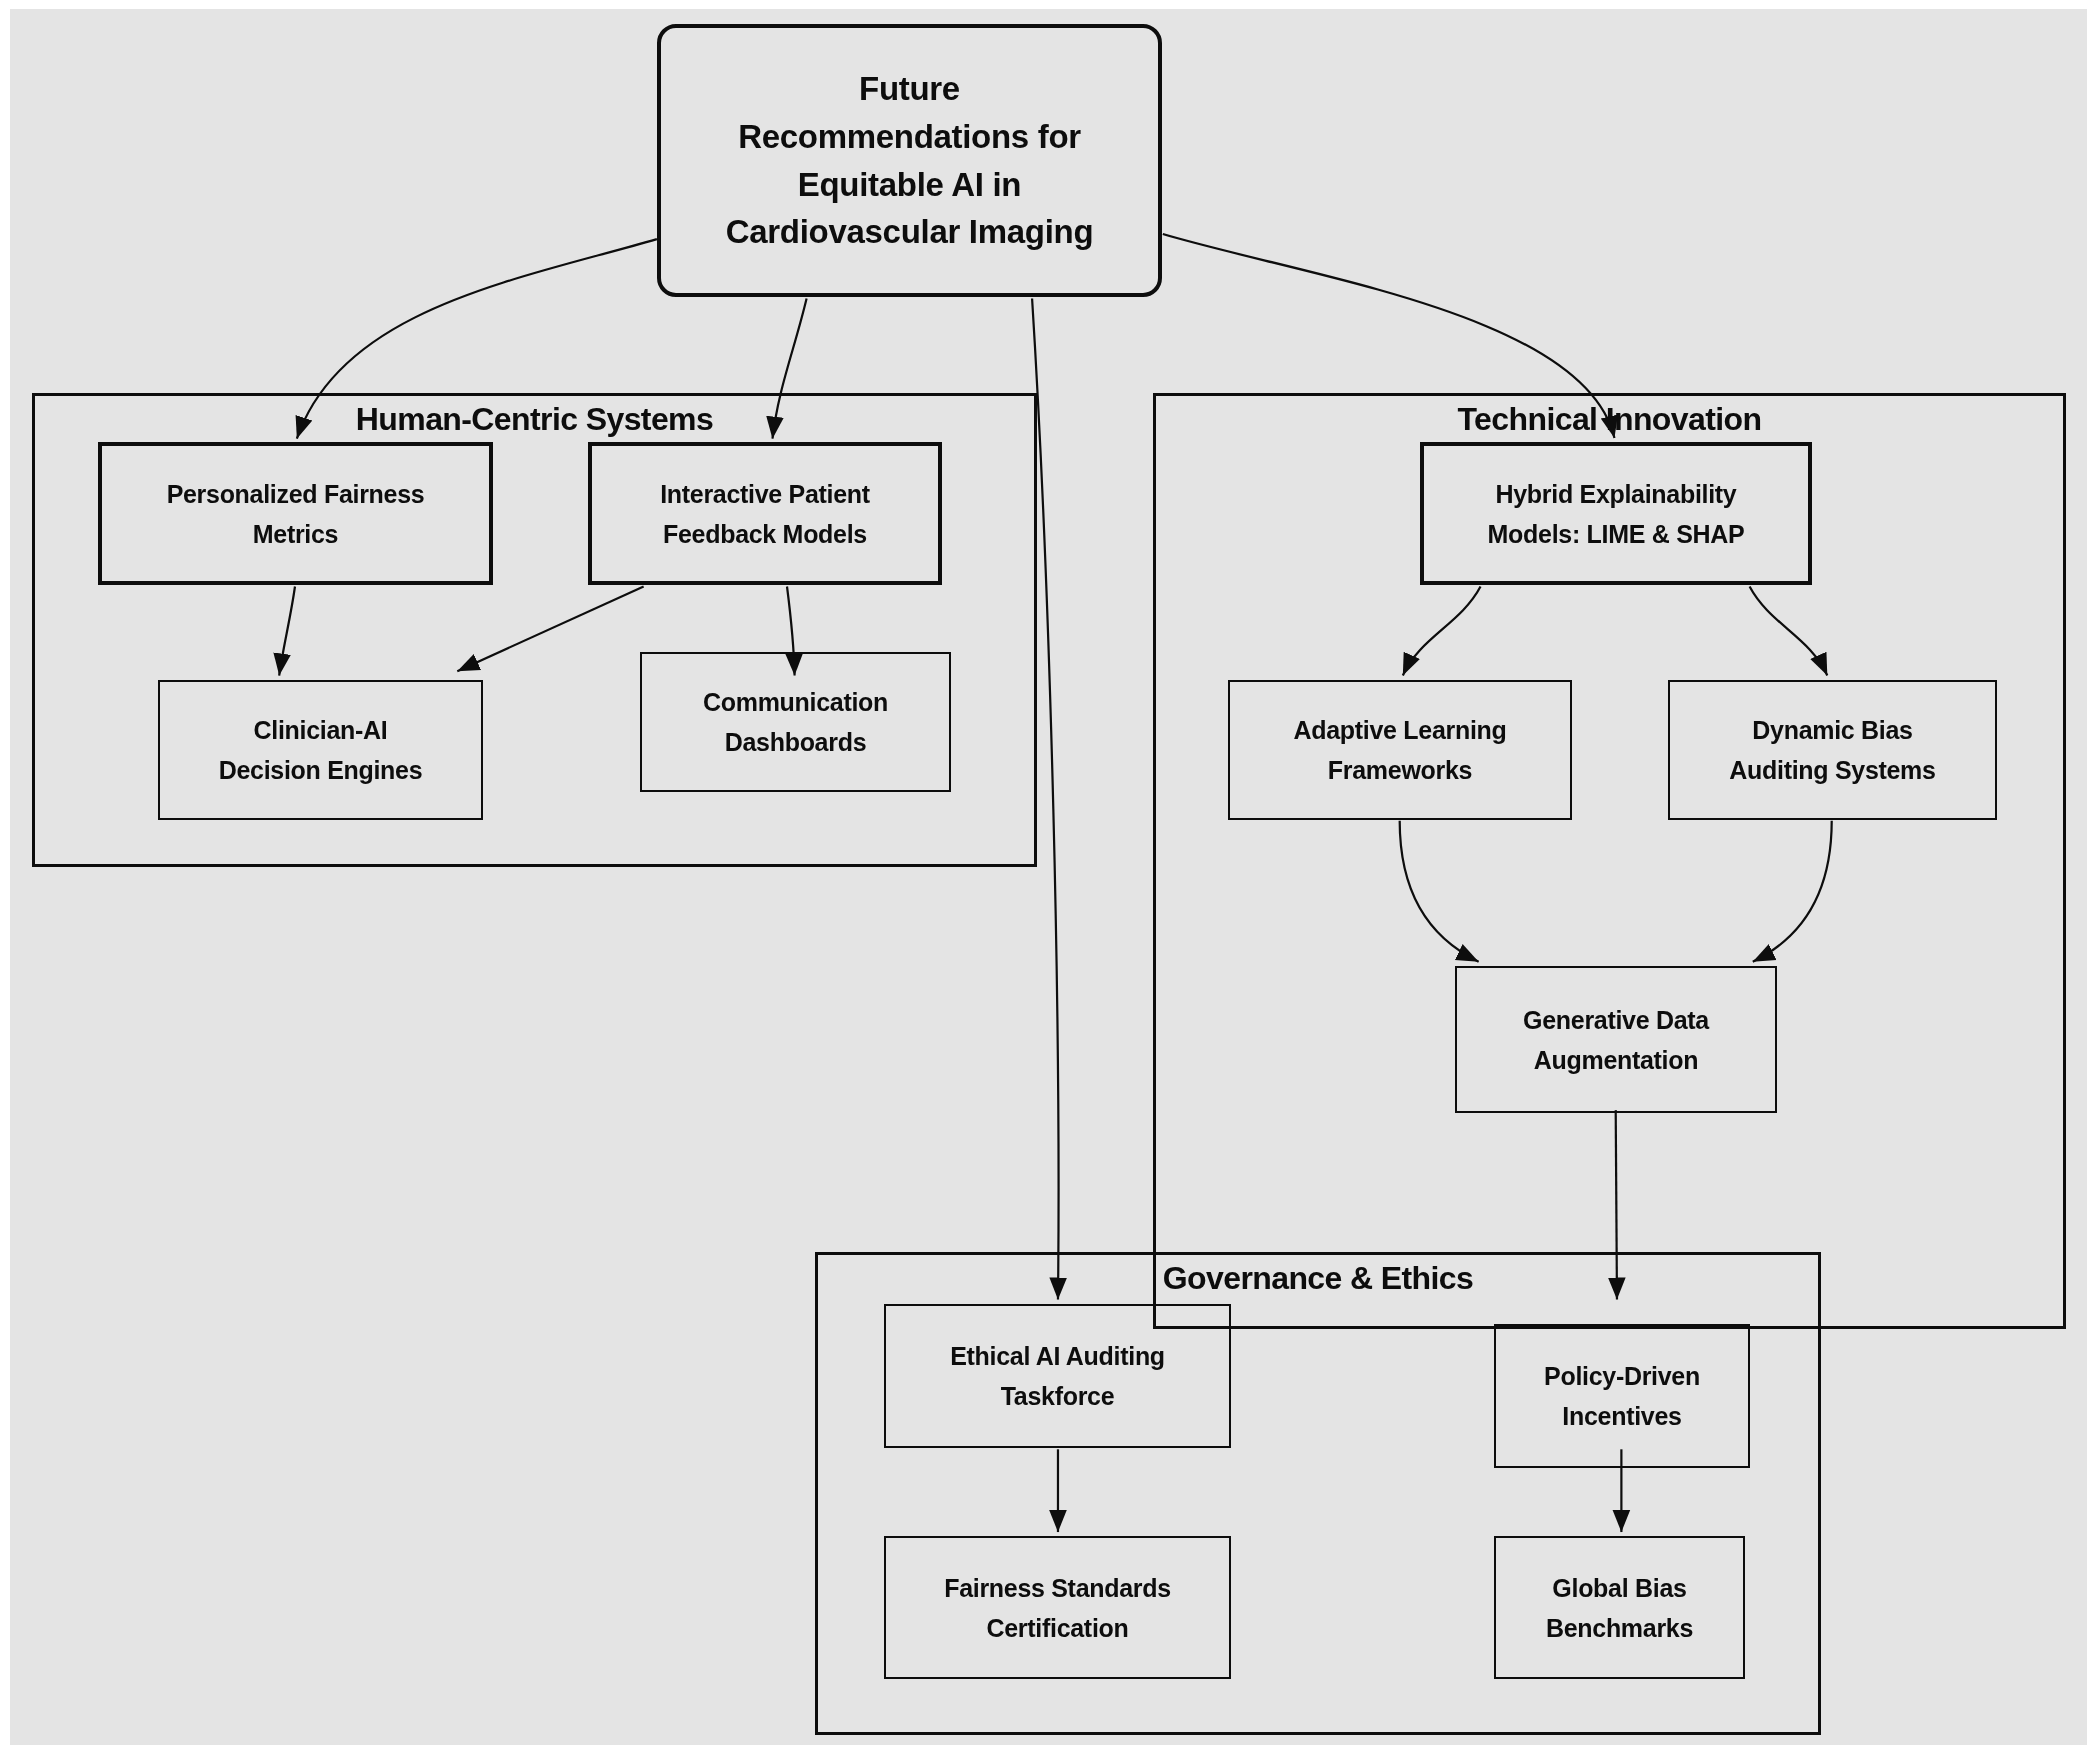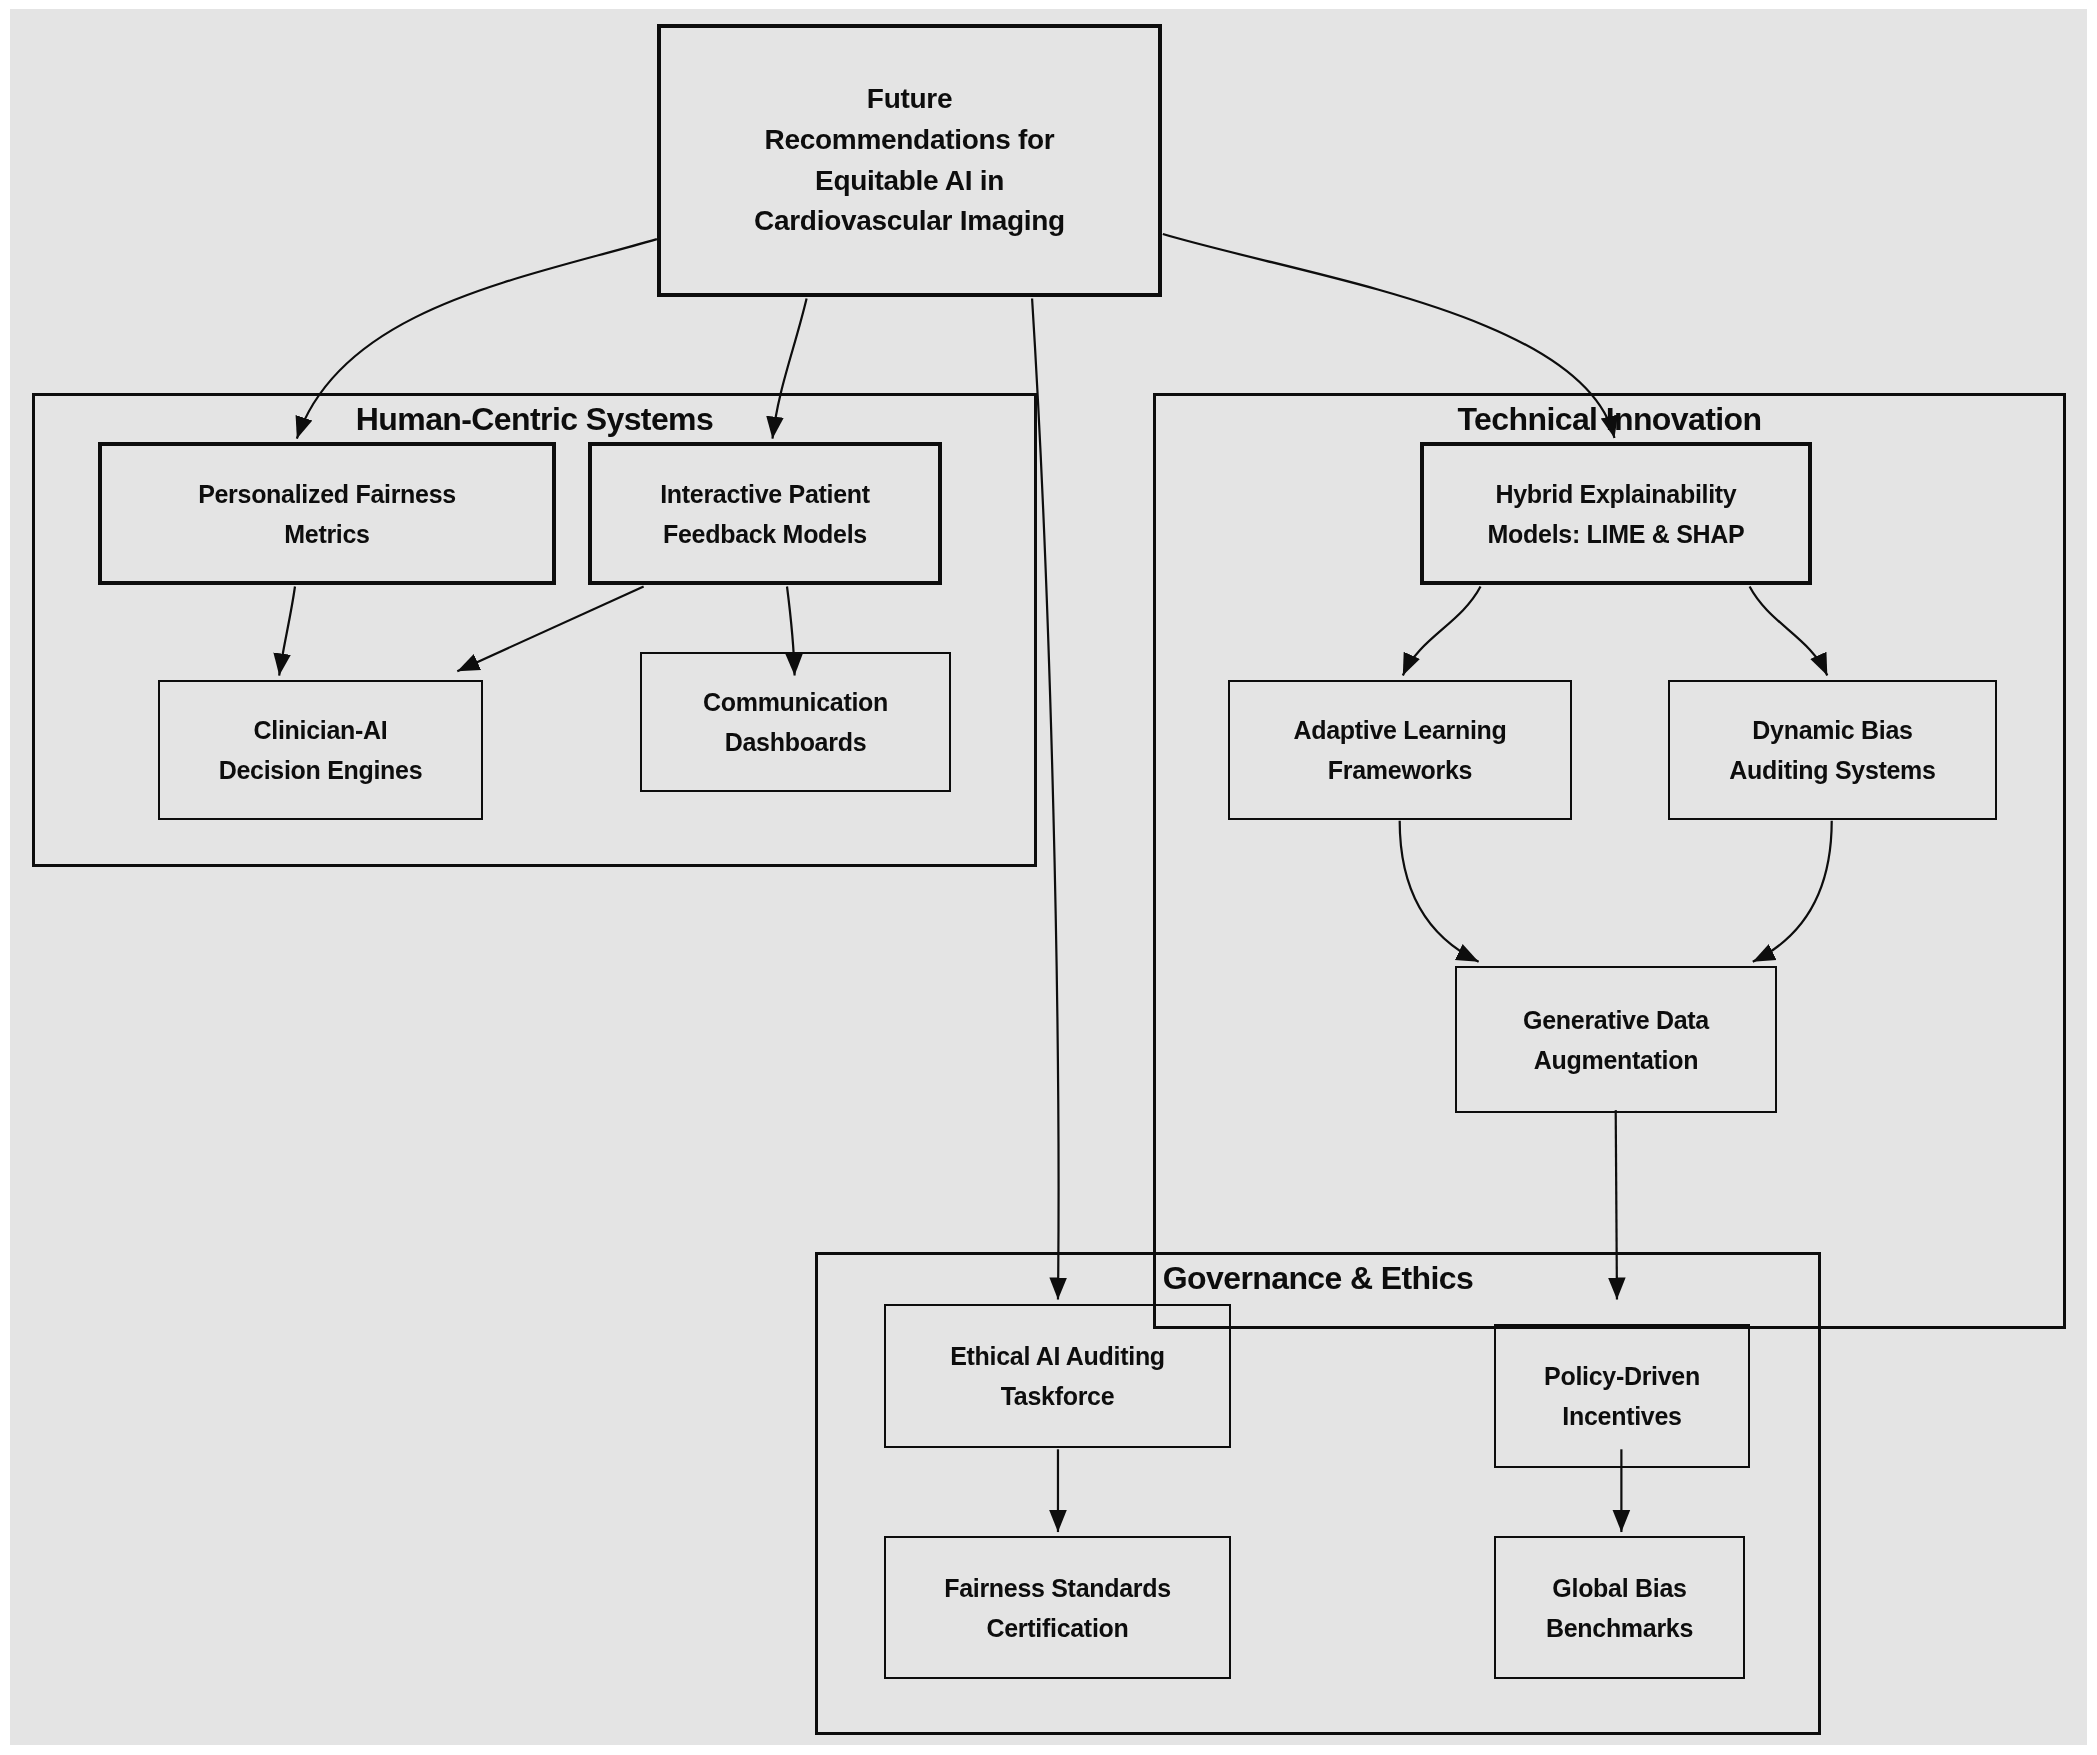--- a/index.html
+++ b/index.html
@@ -28,21 +28,21 @@
     letter-spacing:-0.6px;
   }
   .node {
     position:absolute; box-sizing:border-box;
     border:2.5px solid #0d0d0d; background:transparent;
     display:flex; align-items:center; justify-content:center;
     text-align:center; font-weight:bold; font-size:25px; line-height:1.6;
     color:#0d0d0d; white-space:pre-line; letter-spacing:-0.3px;
   }
   .node.thick { border-width:4.4px; }
-  .node.title-node { font-size:28px; line-height:1.45; }
+  .node.title-node { font-size:33px; line-height:1.45;border-radius:19px; }
 </style>
 </head>
 <body>
 
 <div class="canvas"></div>
 
 <div class="cluster" style="left:32px; top:393px; width:1005px; height:474px;">
   <div class="cluster-label">Human-Centric Systems</div>
 </div>
 
@@ -74,21 +74,21 @@
   <path class="edge" d="M 2558 1757 L 2560 2057" marker-end="url(#arrow)"></path>
   <path class="edge" d="M 1675 2294 L 1675 2425" marker-end="url(#arrow)"></path>
   <path class="edge" d="M 2567 2294 L 2567 2425" marker-end="url(#arrow)"></path>
 </svg>
 
 <div class="node thick title-node" style="left:657px; top:24px; width:505px; height:273px;">Future
 Recommendations for
 Equitable AI in
 Cardiovascular Imaging</div>
 
-<div class="node thick" style="left:98px; top:442px; width:458px; height:143px;">Personalized Fairness
+<div class="node thick" style="left:98px; top:442px; width:395px; height:143px;">Personalized Fairness
 Metrics</div>
 
 <div class="node thick" style="left:588px; top:442px; width:354px; height:143px;">Interactive Patient
 Feedback Models</div>
 
 <div class="node" style="left:158px; top:680px; width:325px; height:140px;">Clinician-AI
 Decision Engines</div>
 
 <div class="node" style="left:640px; top:652px; width:311px; height:140px;">Communication
 Dashboards</div>

